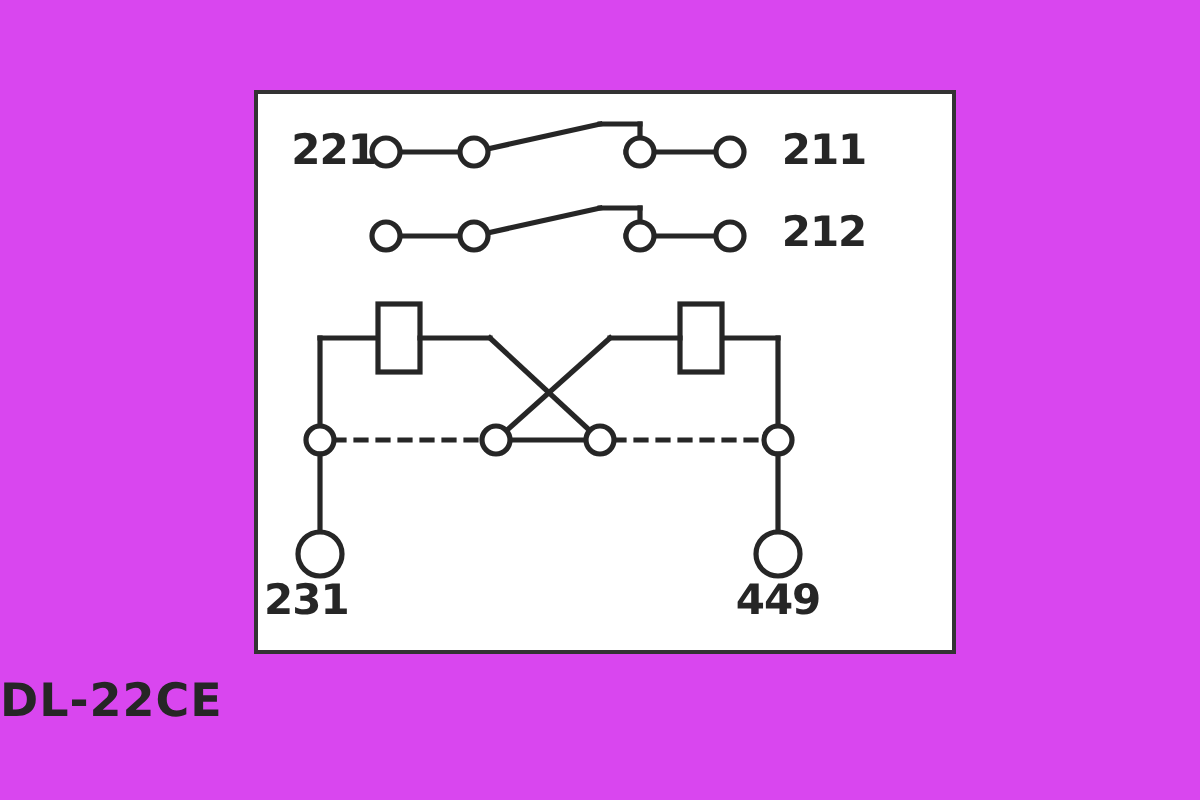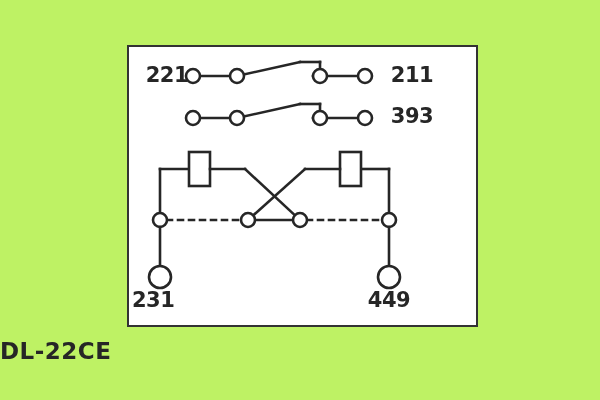--- a/index.html
+++ b/index.html
@@ -10,21 +10,21 @@
   body {
     width: 600px;
     height: 400px;
     font-family: "DejaVu Sans", sans-serif;
     overflow: hidden;
   }
   #root {
     position: relative;
     width: 600px;
     height: 400px;
-    background: #bef264;
+    background: #d946ef;
   }
   
   #schematic-frame {
     position: absolute;
     left: 127px;
     top: 45px;
     width: 351px;
     height: 282px;
     border: 2px solid #333333;
     box-sizing: border-box;
@@ -152,19 +152,19 @@
       <line x1="33" y1="182" x2="33" y2="221"></line>
       <circle cx="33" cy="232" r="11" fill="#ffffff"></circle>
 
       <line x1="262" y1="182" x2="262" y2="221"></line>
       <circle cx="262" cy="232" r="11" fill="#ffffff"></circle>
     </g>
   </svg>
 
   <div class="term-label left" id="label-221">221</div>
   <div class="term-label right" id="label-211">211</div>
-  <div class="term-label right" id="label-212">393</div>
+  <div class="term-label right" id="label-212">212</div>
   <div class="term-label" id="label-231">231</div>
   <div class="term-label" id="label-241">449</div>
 
   <div id="caption">DL-22CE</div>
 
 </div>
 
 </body></html>

